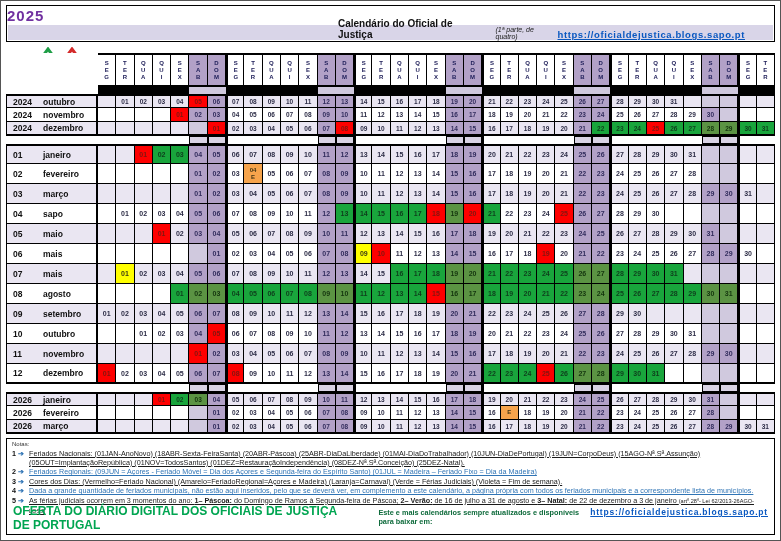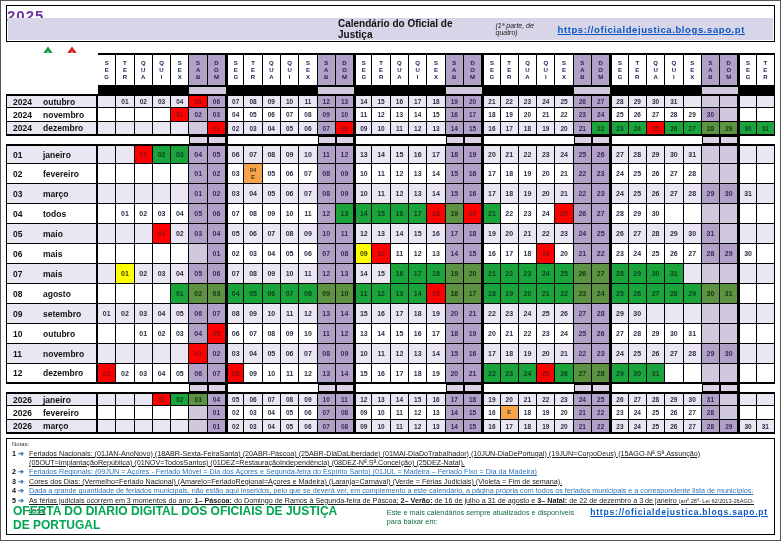--- a/index.html
+++ b/index.html
@@ -2,21 +2,21 @@
 <html><head>
 <meta charset="utf-8">
 <title>Calendário do Oficial de Justiça 2025</title>
 <style>
   html,body{margin:0;padding:0;background:#fff;}
   #page{position:relative;width:781px;height:541px;background:#fff;border:1px solid #555;
         box-sizing:border-box;font-family:"Liberation Sans",sans-serif;overflow:hidden;}
   
   #topbox{position:absolute;left:5px;top:4px;right:5px;height:37px;border:1px solid #000;box-sizing:border-box;}
   #yearTitle{height:19px;text-align:left;font-size:15px;font-weight:bold;color:#7030a0;line-height:20px;letter-spacing:1px;}
-  #subBar{position:absolute;left:1px;right:1px;bottom:1px;height:22px;background:#d9d5e8;display:flex;align-items:center;}
+  #subBar{position:absolute;left:1px;right:1px;bottom:1px;height:15px;background:#d9d5e8;display:flex;align-items:flex-end;}
   #subTitle{margin-left:330px;font-size:10px;font-weight:bold;color:#111;}
   #subNote{margin-left:7px;font-size:7px;font-style:italic;color:#222;}
   #topUrl{margin-left:auto;margin-right:28px;font-size:9.5px;font-weight:bold;color:#0a58c0;
           text-decoration:underline;letter-spacing:0.6px;}
   
   #logo{position:absolute;left:8px;top:46px;width:86px;height:46px;text-align:center;}
   #logoCap{font-size:6.5px;font-weight:bold;color:#8a3324;line-height:7.5px;}
   
   #cal{position:absolute;left:5px;top:52px;right:5px;display:grid;
        grid-template-columns:92px repeat(37,1fr);
@@ -54,21 +54,21 @@
   #notesLabel{font-size:6px;line-height:7.5px;color:#333;}
   .note{display:flex;line-height:9.4px;}
   .nmark{width:17px;flex:none;font-weight:bold;color:#111;}
   .arrow{color:#2f74b5;}
   .ntext{flex:1;text-decoration:underline;}
   .note.blue .ntext{color:#2f74b5;}
   .b{font-weight:bold;}
   .tiny{font-size:5.6px;}
   #footer{position:absolute;left:6px;right:6px;bottom:2px;display:flex;align-items:baseline;}
   #footLeft{font-size:12px;font-weight:bold;color:#00a551;}
-  #footRight{margin-left:auto;font-size:7.3px;font-weight:normal;color:#0f6b3c;padding-left:33px;}
+  #footRight{margin-left:auto;font-size:7.3px;font-weight:bold;color:#0f6b3c;padding-left:33px;}
   #footUrl{margin-left:6px;font-size:8.5px;font-weight:bold;color:#0a58c0;text-decoration:underline;letter-spacing:0.8px;}
   a{color:inherit;}
 </style>
 </head>
 <body>
 
 <div id="page">
 
   <div id="topbox">
     <div id="yearTitle">2025</div>
@@ -524,21 +524,21 @@
       <div class="c t">25</div>
       <div class="c t">26</div>
       <div class="c t">27</div>
       <div class="c t">28</div>
       <div class="c wknd">29</div>
       <div class="c wknd">30</div>
       <div class="c ws t">31</div>
       <div class="c t"></div>
       <div class="c lab">
         <span class="lnum">04</span>
-        <span>todos</span>
+        <span>sapo</span>
       </div>
       <div class="c"></div>
       <div class="c">01</div>
       <div class="c">02</div>
       <div class="c">03</div>
       <div class="c">04</div>
       <div class="c wknd">05</div>
       <div class="c wknd">06</div>
       <div class="c ws">07</div>
       <div class="c">08</div>

